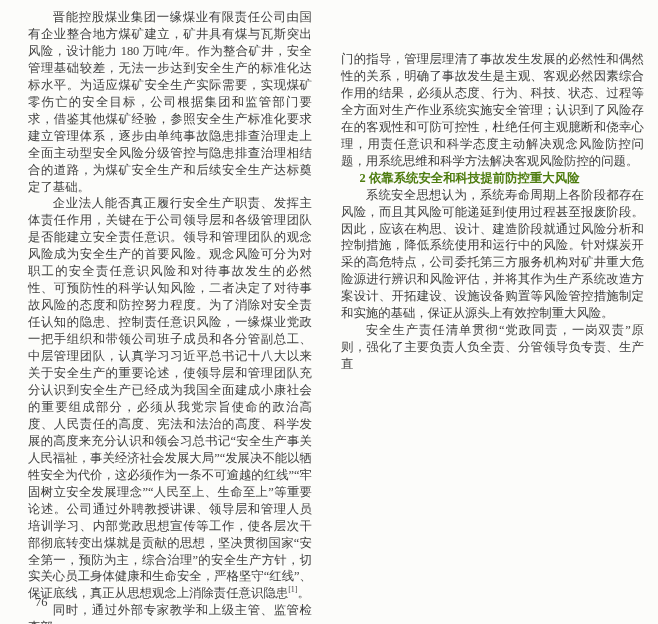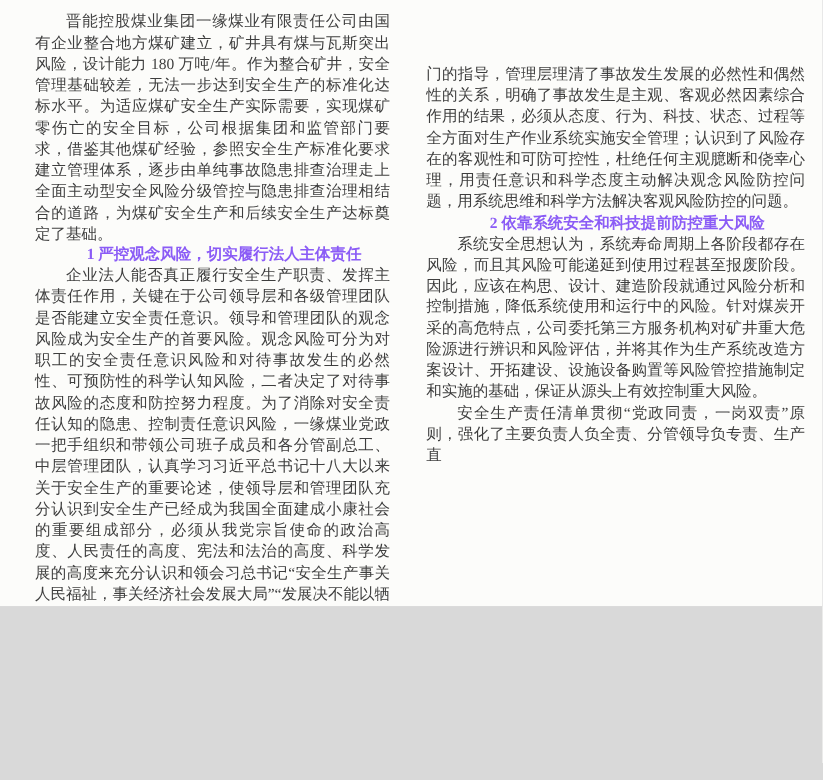--- a/index.html
+++ b/index.html
@@ -1,18 +1,18 @@
 <!DOCTYPE html>
 <html><head>
 <meta charset="utf-8">
 <style>
   html,body { margin:0; padding:0; background:#d9d9d9; }
   .page {
     position:relative;
-    width:658px; height:485px;
+    width:658px; height:624px;
     background:#fcfcfa;
     overflow:hidden;
     font-family:"Liberation Serif","DejaVu Serif",serif;
     color:#3e3e3e;
   }
   .columns {
     position:absolute; left:28px; top:9px;
     display:flex; gap:29px;
   }
   .column { display:block; }
@@ -23,23 +23,23 @@
     font-size:12.4px;
     line-height:16.95px;
     text-align:justify;
     text-justify:inter-ideograph;
     text-indent:2em;
     word-break:break-all;
   }
   p.para.noindent { text-indent:0;margin-top:42px; }
   p.heading {
     font-weight:bold;
-    color:#8b5cf6;
+    color:#4d7c0f;
     text-indent:1.5em;
-    text-align:center;
+    text-align:left;
     font-family:Liberation Serif, serif;
   }
   sup.cite {
     font-size:8px;
     line-height:0;
     vertical-align:super;
   }
   .page-number {
     position:absolute;
     left:35px; top:595px;
@@ -47,21 +47,20 @@
     color:#3e3e3e;
   }
 </style>
 </head>
 <body>
 
 <div class="page">
   <div class="columns">
       <div class="column col-left">
         <p class="para">晋能控股煤业集团一缘煤业有限责任公司由国有企业整合地方煤矿建立，矿井具有煤与瓦斯突出风险，设计能力 180 万吨/年。作为整合矿井，安全管理基础较差，无法一步达到安全生产的标准化达标水平。为适应煤矿安全生产实际需要，实现煤矿零伤亡的安全目标，公司根据集团和监管部门要求，借鉴其他煤矿经验，参照安全生产标准化要求建立管理体系，逐步由单纯事故隐患排查治理走上全面主动型安全风险分级管控与隐患排查治理相结合的道路，为煤矿安全生产和后续安全生产达标奠定了基础。</p>
-        <p class="heading">1 严控观念风险，切实履行法人主体责任</p>
         <p class="para">企业法人能否真正履行安全生产职责、发挥主体责任作用，关键在于公司领导层和各级管理团队是否能建立安全责任意识。领导和管理团队的观念风险成为安全生产的首要风险。观念风险可分为对职工的安全责任意识风险和对待事故发生的必然性、可预防性的科学认知风险，二者决定了对待事故风险的态度和防控努力程度。为了消除对安全责任认知的隐患、控制责任意识风险，一缘煤业党政一把手组织和带领公司班子成员和各分管副总工、中层管理团队，认真学习习近平总书记十八大以来关于安全生产的重要论述，使领导层和管理团队充分认识到安全生产已经成为我国全面建成小康社会的重要组成部分，必须从我党宗旨使命的政治高度、人民责任的高度、宪法和法治的高度、科学发展的高度来充分认识和领会习总书记“安全生产事关人民福祉，事关经济社会发展大局”“发展决不能以牺牲安全为代价，这必须作为一条不可逾越的红线”“牢固树立安全发展理念”“人民至上、生命至上”等重要论述。公司通过外聘教授讲课、领导层和管理人员培训学习、内部党政思想宣传等工作，使各层次干部彻底转变出煤就是贡献的思想，坚决贯彻国家“安全第一，预防为主，综合治理”的安全生产方针，切实关心员工身体健康和生命安全，严格坚守“红线”、保证底线，真正从思想观念上消除责任意识隐患<sup class="cite">[1]</sup>。</p>
         <p class="para">同时，通过外部专家教学和上级主管、监管检查部</p>
       </div>
       <div class="column col-right">
         <p class="para noindent">门的指导，管理层理清了事故发生发展的必然性和偶然性的关系，明确了事故发生是主观、客观必然因素综合作用的结果，必须从态度、行为、科技、状态、过程等全方面对生产作业系统实施安全管理；认识到了风险存在的客观性和可防可控性，杜绝任何主观臆断和侥幸心理，用责任意识和科学态度主动解决观念风险防控问题，用系统思维和科学方法解决客观风险防控的问题。</p>
         <p class="heading">2 依靠系统安全和科技提前防控重大风险</p>
         <p class="para">系统安全思想认为，系统寿命周期上各阶段都存在风险，而且其风险可能递延到使用过程甚至报废阶段。因此，应该在构思、设计、建造阶段就通过风险分析和控制措施，降低系统使用和运行中的风险。针对煤炭开采的高危特点，公司委托第三方服务机构对矿井重大危险源进行辨识和风险评估，并将其作为生产系统改造方案设计、开拓建设、设施设备购置等风险管控措施制定和实施的基础，保证从源头上有效控制重大风险。</p>
         <p class="para">安全生产责任清单贯彻“党政同责，一岗双责”原则，强化了主要负责人负全责、分管领导负专责、生产直</p>
       </div>
     </div>

